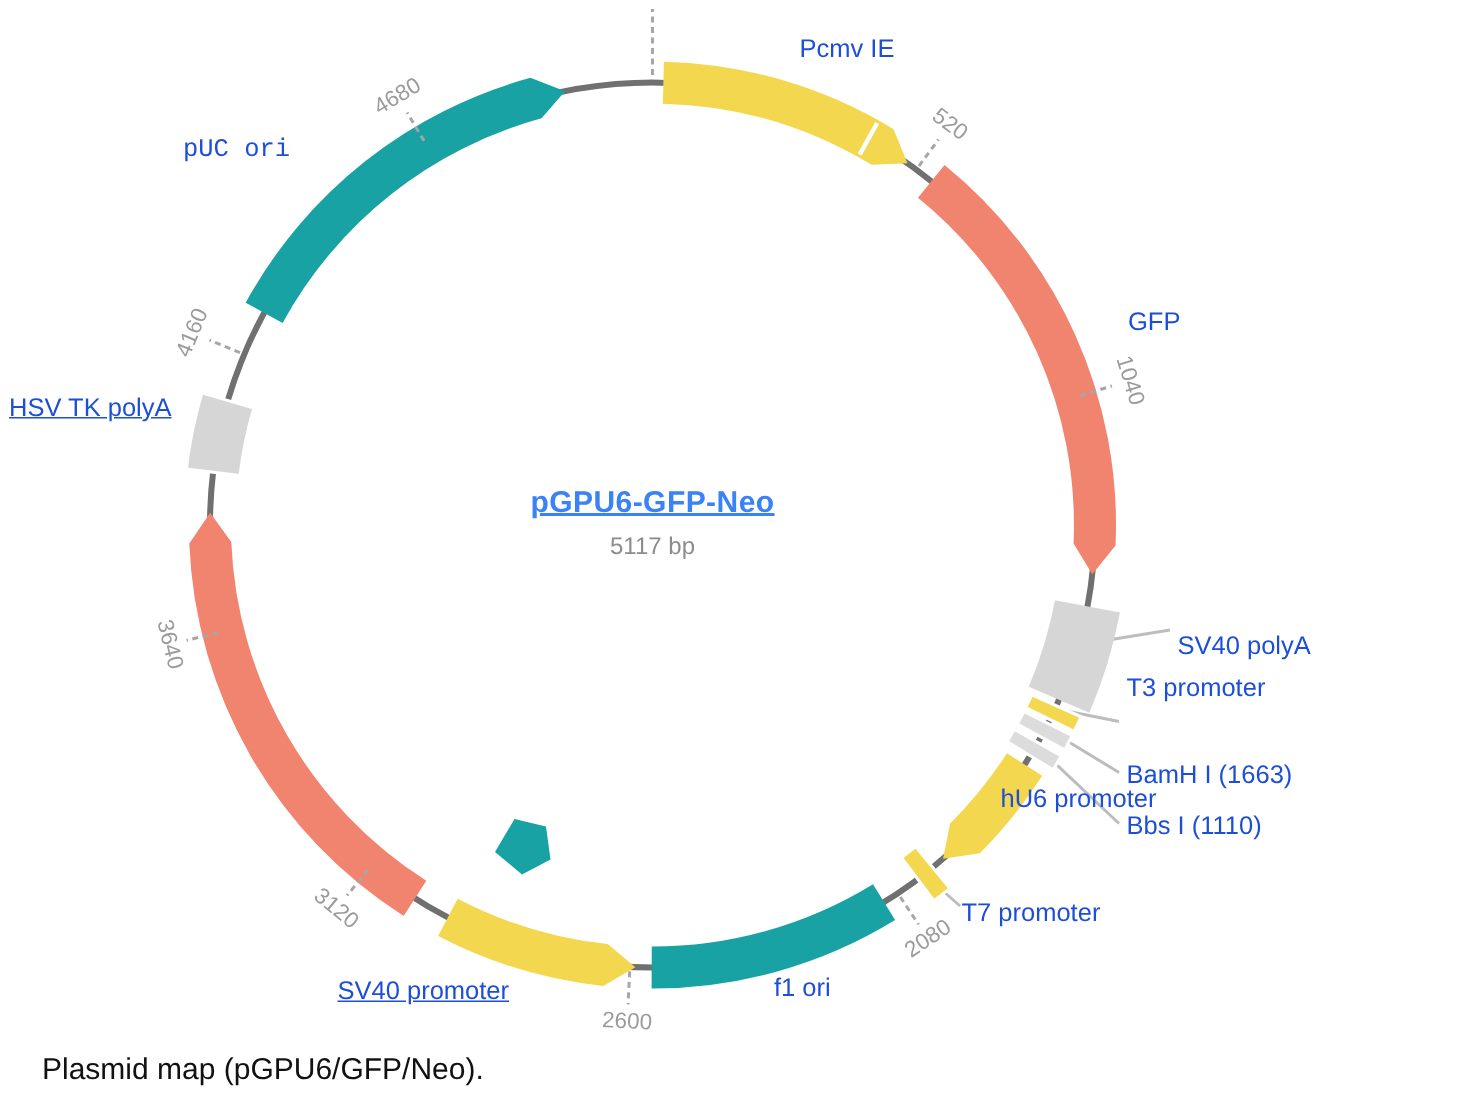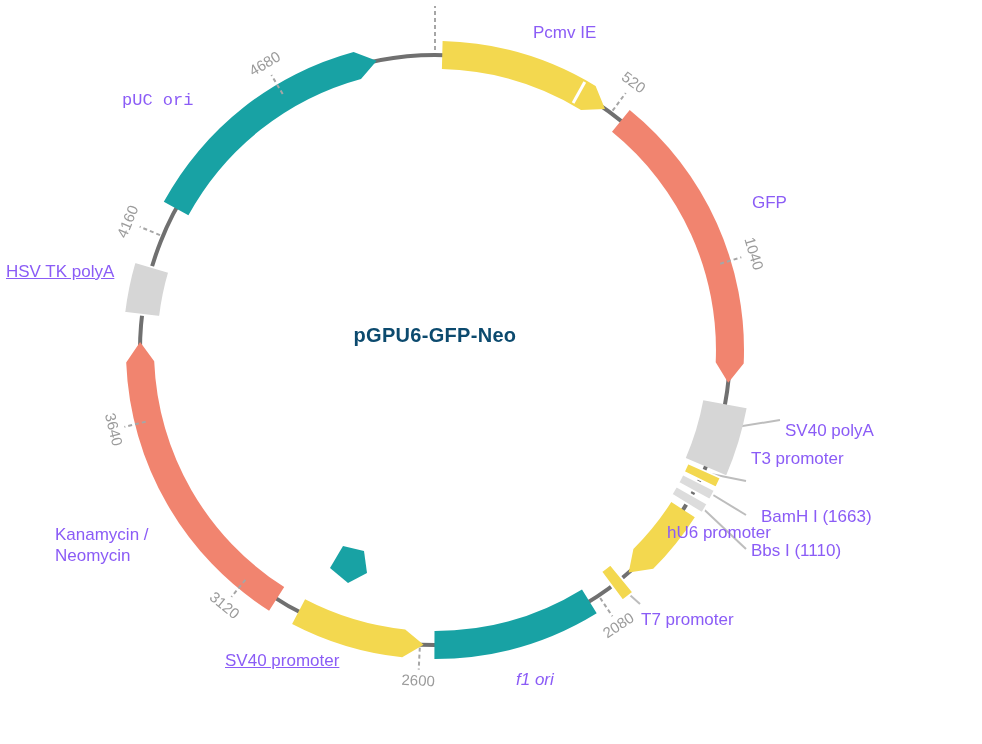--- a/index.html
+++ b/index.html
@@ -2,25 +2,25 @@
 <html><head>
 <meta charset="utf-8">
 <style>
   html,body{margin:0;padding:0;background:#fff;}
   .stage{
     position:relative;width:982px;height:744px;background:#ffffff;overflow:hidden;
     font-family:"Liberation Sans", sans-serif;
   }
   #map-svg{position:absolute;left:0;top:0;}
   .flabel{
-    position:absolute;font-size:17px;color:#8b5cf6;white-space:nowrap;line-height:1.25;
+    position:absolute;font-size:17px;color:#1d4ed8;white-space:nowrap;line-height:1.25;
   }
   .center-title{
     position:absolute;left:315px;top:324px;width:240px;text-align:center;
-    font-size:20px;font-weight:bold;color:#0c4a6e;letter-spacing:0.3px;
+    font-size:20px;font-weight:bold;color:#3b82f6;letter-spacing:0.3px;text-decoration:underline;
   }
   .center-size{
     position:absolute;left:315px;top:356px;width:240px;text-align:center;
     font-size:16px;color:#8c8c8c;
   }
   .caption{
     position:absolute;left:28px;top:702px;font-size:20px;color:#111111;
   }
   .two-line span{display:block;}
 </style>
@@ -64,31 +64,29 @@
       <text x="223.8" y="606.2" fill="#9B9B9B" font-size="15" text-anchor="middle" dominant-baseline="middle" transform="rotate(39.5 223.8 606.2)">3120</text>
       <line x1="145.7" y1="421.7" x2="124.4" y2="426.9" stroke="#A6A6A6" stroke-width="2" stroke-dasharray="4 3"></line>
       <text x="112.7" y="429.8" fill="#9B9B9B" font-size="15" text-anchor="middle" dominant-baseline="middle" transform="rotate(76.1 112.7 429.8)">3640</text>
       <line x1="160" y1="235.1" x2="139.7" y2="226.7" stroke="#A6A6A6" stroke-width="2" stroke-dasharray="4 3"></line>
       <text x="128.7" y="222" fill="#9B9B9B" font-size="15" text-anchor="middle" dominant-baseline="middle" transform="rotate(292.7 128.7 222)">4160</text>
       <line x1="282.7" y1="93.9" x2="271.4" y2="75" stroke="#A6A6A6" stroke-width="2" stroke-dasharray="4 3"></line>
       <text x="265.3" y="64.7" fill="#9B9B9B" font-size="15" text-anchor="middle" dominant-baseline="middle" transform="rotate(329.3 265.3 64.7)">4680</text>
     </svg>
 
   <div class="flabel" style="left:533px;top:22px;">Pcmv IE</div>
-  <div class="flabel" style="left:752px;top:192px;">GFP</div>
+  <div class="flabel" style="left:752px;top:204px;">GFP</div>
   <div class="flabel" style="left:785px;top:420px;">SV40 polyA</div>
   <div class="flabel" style="left:751px;top:448px;">T3 promoter</div>
-  <div class="flabel" style="left:751px;top:506px;margin-left:10px;">BamH I (1663)</div>
+  <div class="flabel" style="left:751px;top:506px;">BamH I (1663)</div>
   <div class="flabel" style="left:751px;top:540px;">Bbs I (1110)</div>
   <div class="flabel" style="left:667px;top:522px;">hU6 promoter</div>
-  <div class="flabel" style="left:641px;top:598px;margin-top:11px;">T7 promoter</div>
-  <div class="flabel" style="left:516px;top:669px;font-style:italic;">f1 ori</div>
+  <div class="flabel" style="left:641px;top:598px;">T7 promoter</div>
+  <div class="flabel" style="left:516px;top:648px;">f1 ori</div>
   <div class="flabel" style="left:225px;top:650px;text-decoration:underline;">SV40 promoter</div>
-  <div class="flabel two-line" style="left:55px;top:524px;">
-    <span>Kanamycin /</span>
-    <span>Neomycin</span>
-  </div>
   <div class="flabel" style="left:6px;top:261px;text-decoration:underline;">HSV TK polyA</div>
   <div class="flabel" style="left:122px;top:90px;font-family:Liberation Mono, monospace;">pUC ori</div>
 
   <div class="center-title">pGPU6-GFP-Neo</div>
+  <div class="center-size">5117 bp</div>
 
+  <div class="caption">Plasmid map (pGPU6/GFP/Neo).</div>
 </div>
 
 </body></html>

